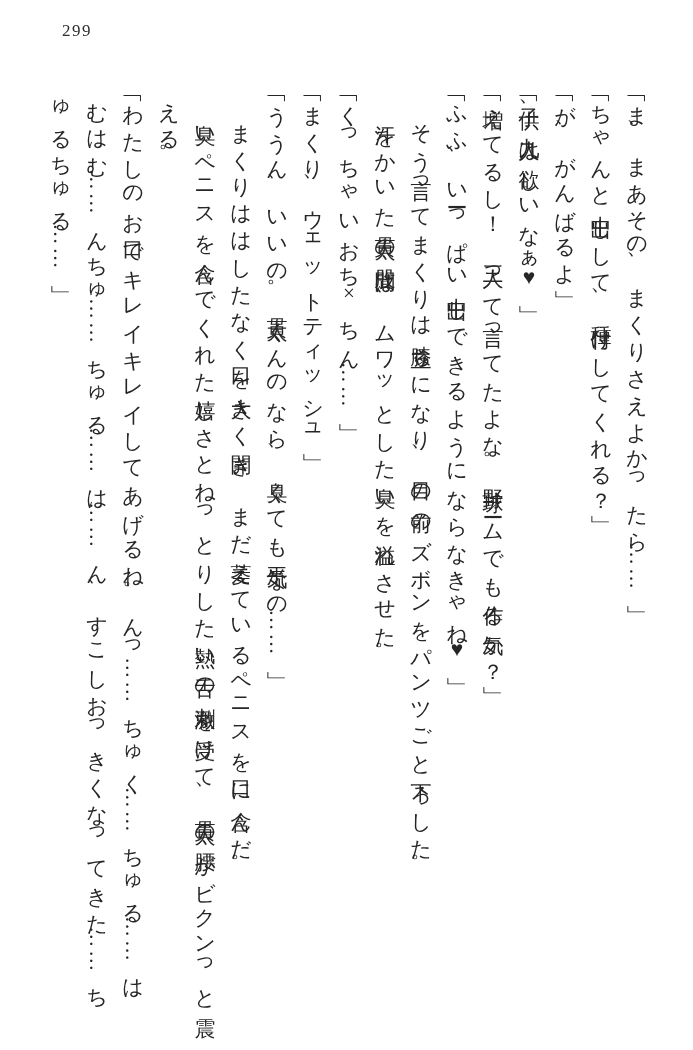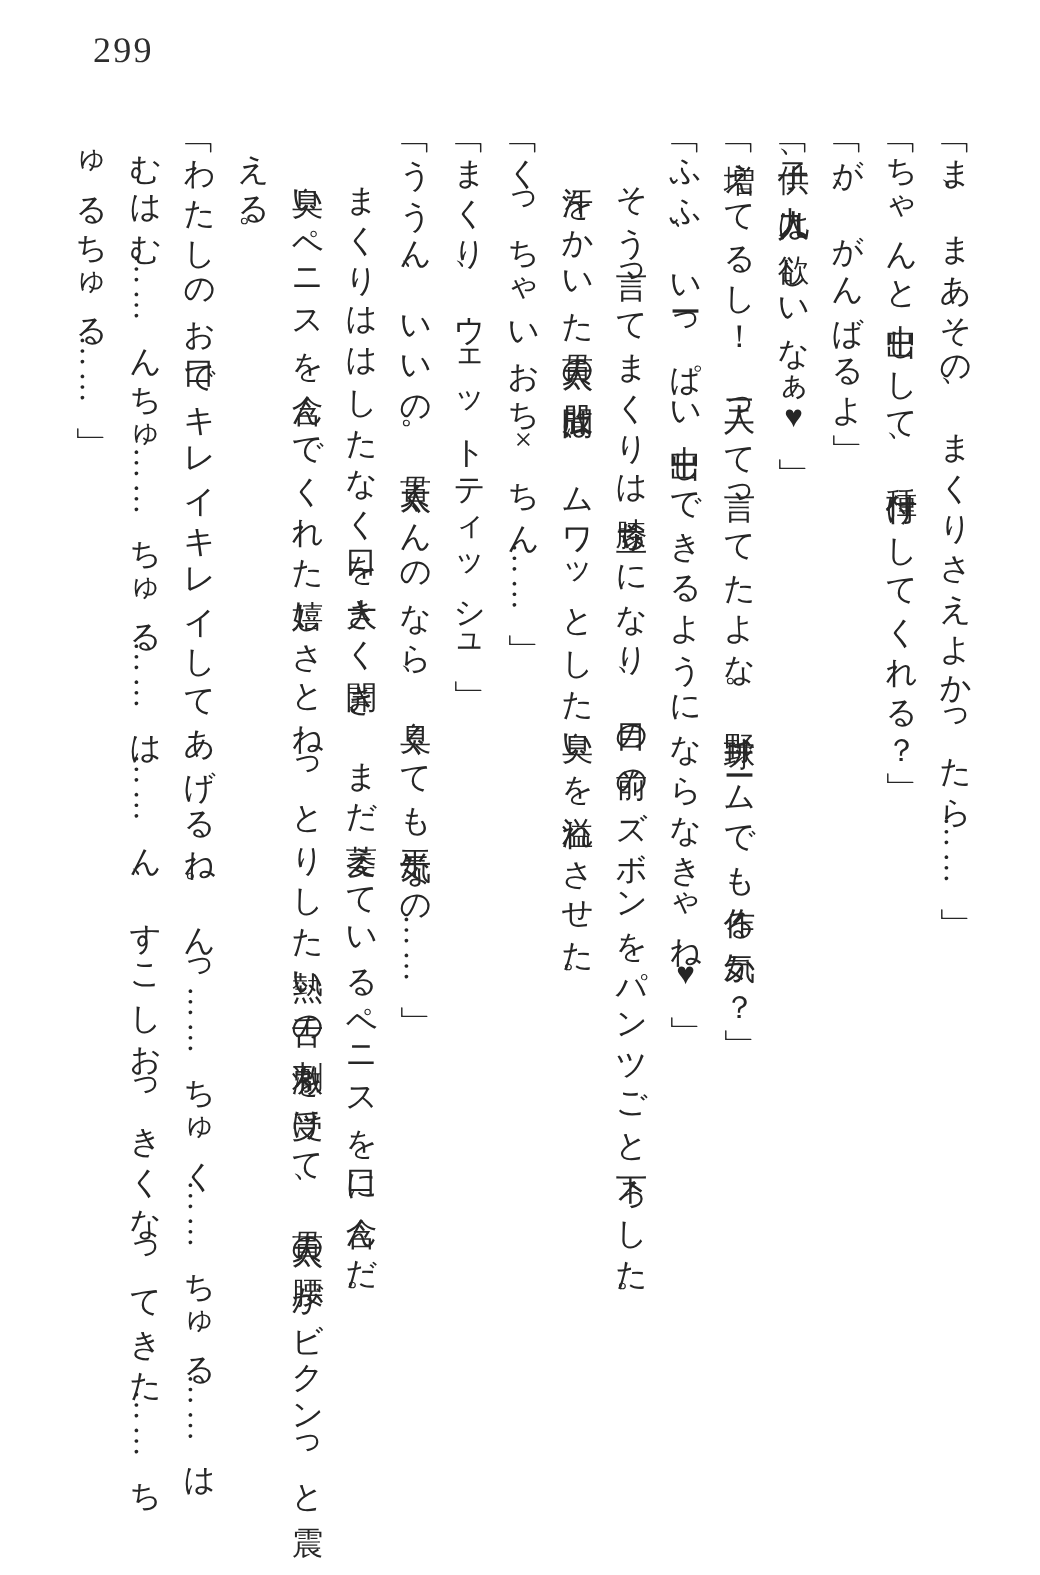--- a/index.html
+++ b/index.html
@@ -17,21 +17,21 @@
     width: 693px;
     height: 1050px;
     background: #ffffff;
     font-family: "Liberation Serif", "DejaVu Serif", serif;
     color: #262626;
   }
   .page-number {
     position: absolute;
     top: 21px;
     left: 62px;
-    font-size: 24px;
+    font-size: 17px;
     letter-spacing: 1.5px;
     color: #2e2e2e;
   }
   .text-block {
     position: absolute;
     top: 88px;
     left: 37px;
     width: 618px;
     height: 920px;
     writing-mode: vertical-rl;

